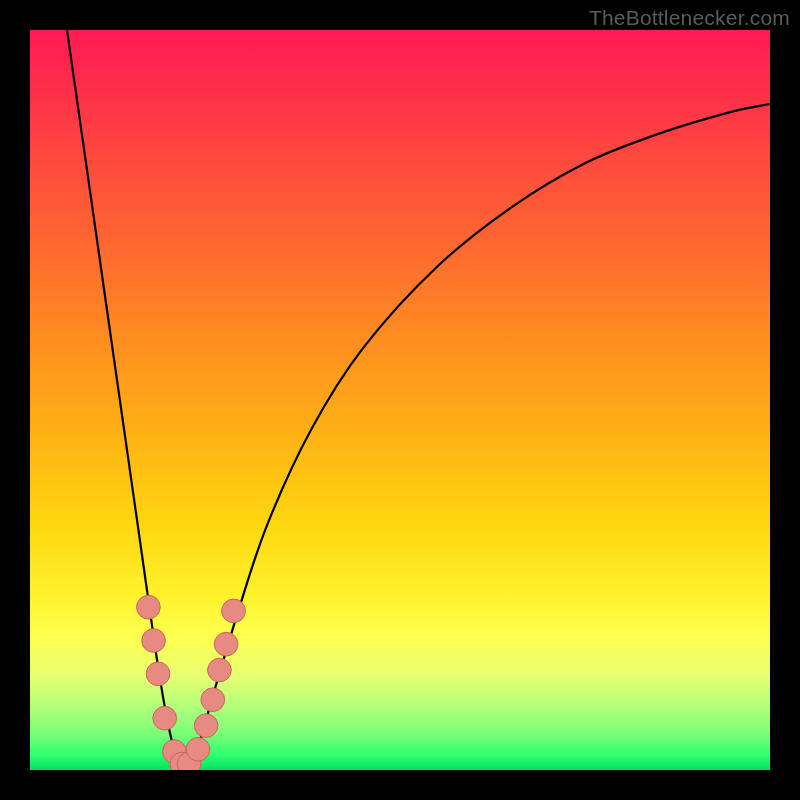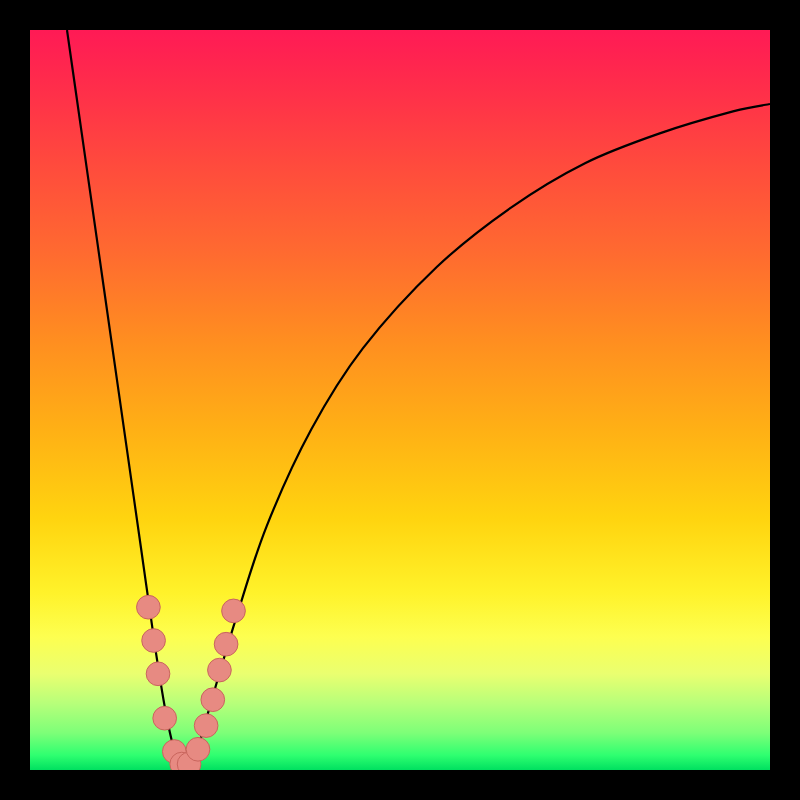--- a/index.html
+++ b/index.html
@@ -86,13 +86,14 @@
           <circle cx="159.10" cy="734.08" r="11.84" fill="#e78a82" stroke="#c9655d" stroke-width="1"></circle>
           <circle cx="167.98" cy="719.28" r="11.84" fill="#e78a82" stroke="#c9655d" stroke-width="1"></circle>
           <circle cx="176.12" cy="695.60" r="11.84" fill="#e78a82" stroke="#c9655d" stroke-width="1"></circle>
           <circle cx="182.78" cy="669.70" r="11.84" fill="#e78a82" stroke="#c9655d" stroke-width="1"></circle>
           <circle cx="189.44" cy="640.10" r="11.84" fill="#e78a82" stroke="#c9655d" stroke-width="1"></circle>
           <circle cx="196.10" cy="614.20" r="11.84" fill="#e78a82" stroke="#c9655d" stroke-width="1"></circle>
           <circle cx="203.50" cy="580.90" r="11.84" fill="#e78a82" stroke="#c9655d" stroke-width="1"></circle>
         </g>
     </svg>
   </div>
+  <div class="watermark">TheBottlenecker.com</div>
 </div>
 
 </body></html>

